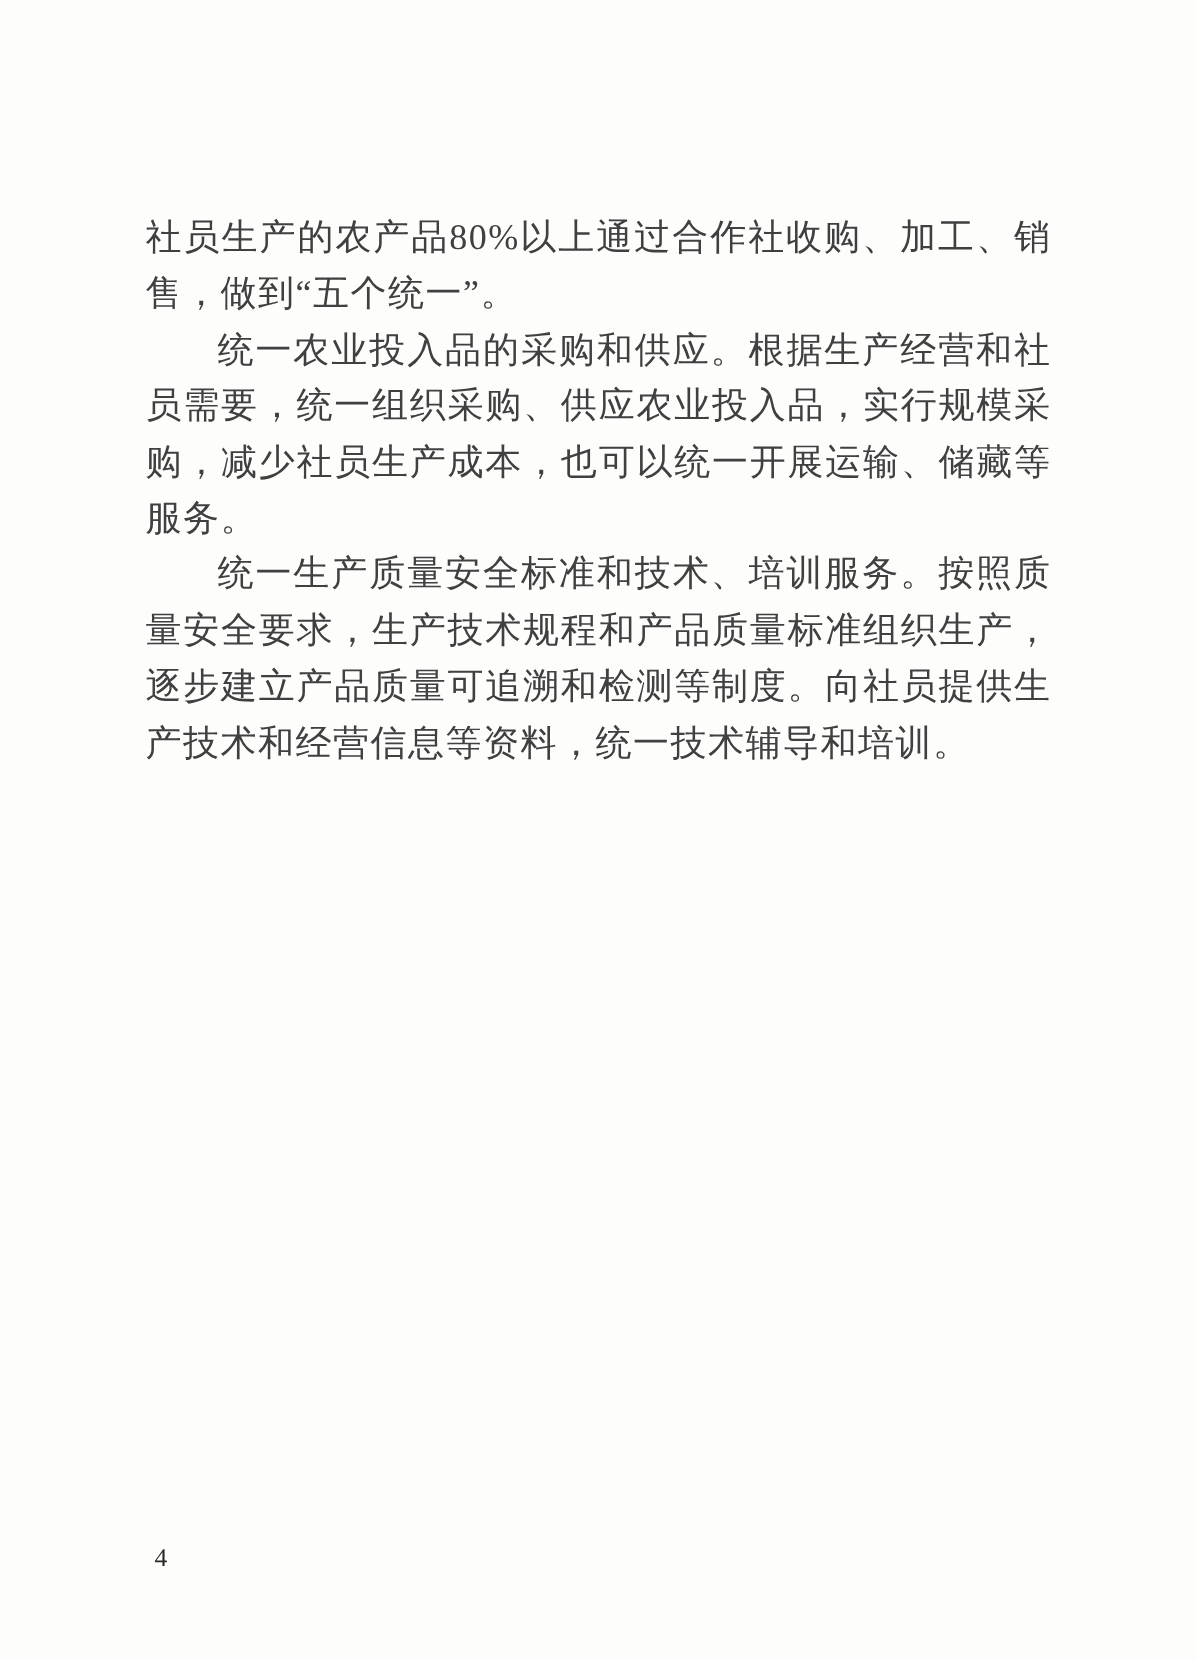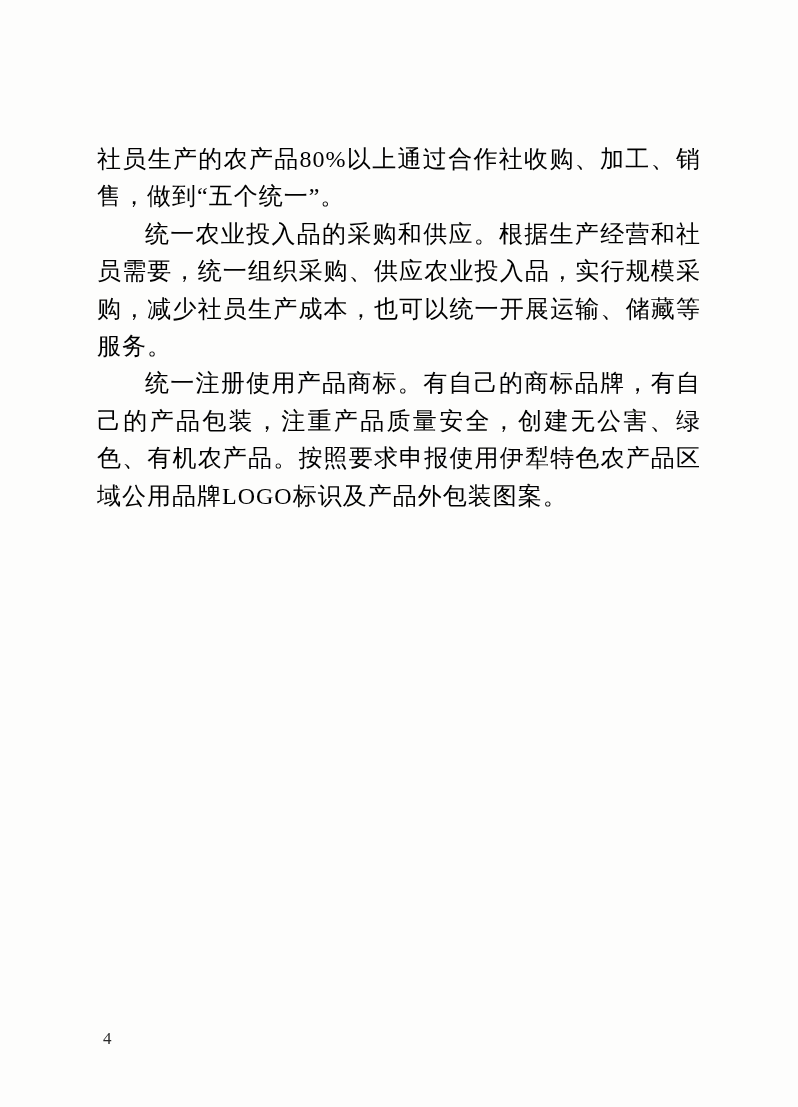--- a/index.html
+++ b/index.html
@@ -21,21 +21,21 @@
     height: 1107px;
     background: #fefefdff;
     background-color: #fdfdfc;
     overflow: hidden;
   }
   .doc-body {
     position: absolute;
     left: 97px;
     top: 141px;
     width: 604px;
-    color: #000000;
+    color: #404040;
     font-size: 24px;
     line-height: 37.4px;
     letter-spacing: 1px;
     text-align: justify;
     text-justify: inter-character;
   }
   .para {
     margin: 0;
     padding: 0;
   }
@@ -54,16 +54,16 @@
     letter-spacing: 0;
   }
 </style>
 </head>
 <body>
 
 <div class="page">
   <div class="doc-body">
       <p class="para">社员生产的农产品80%以上通过合作社收购、加工、销售，做到“五个统一”。</p>
       <p class="para indent">统一农业投入品的采购和供应。根据生产经营和社员需要，统一组织采购、供应农业投入品，实行规模采购，减少社员生产成本，也可以统一开展运输、储藏等服务。</p>
-      <p class="para indent">统一注册使用产品商标。有自己的商标品牌，有自己的产品包装，注重产品质量安全，创建无公害、绿色、有机农产品。按照要求申报使用伊犁特色农产品区域公用品牌LOGO标识及产品外包装图案。</p>
+      <p class="para indent">统一生产质量安全标准和技术、培训服务。按照质量安全要求，生产技术规程和产品质量标准组织生产，逐步建立产品质量可追溯和检测等制度。向社员提供生产技术和经营信息等资料，统一技术辅导和培训。</p>
     </div>
   <div class="page-number">4</div>
 </div>
 
 </body></html>

